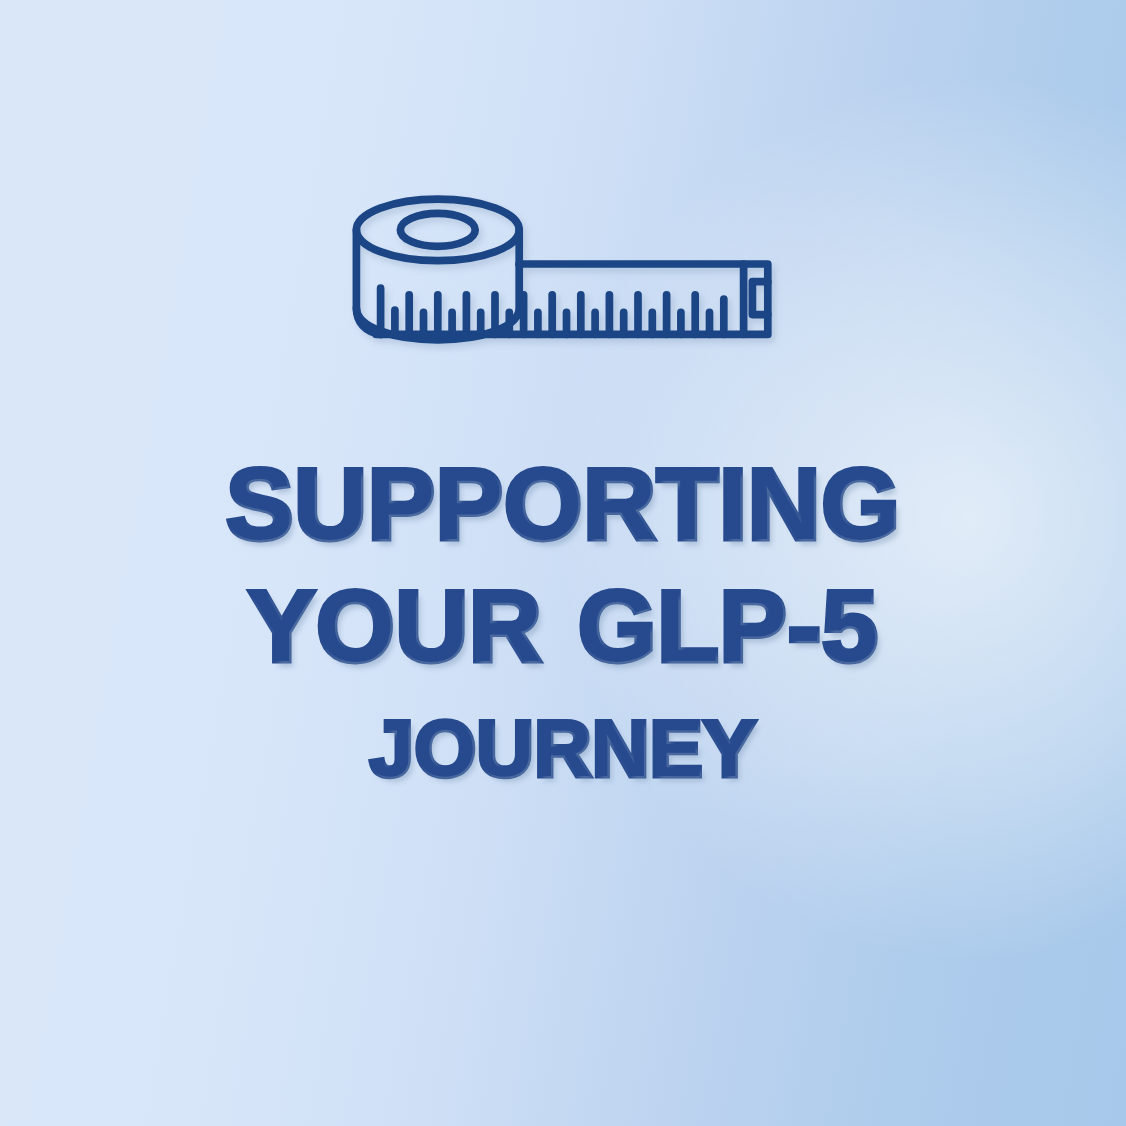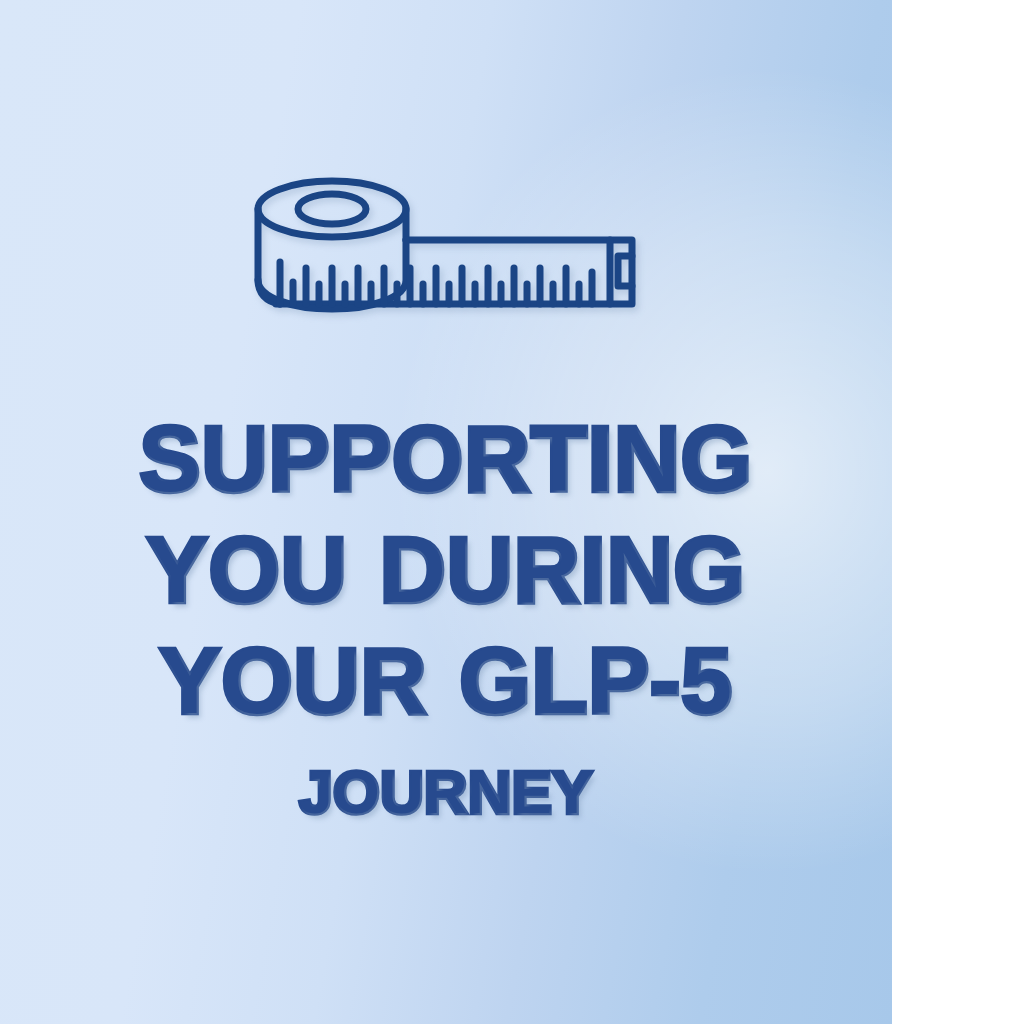--- a/index.html
+++ b/index.html
@@ -4,21 +4,21 @@
 <title>Supporting You During Your GLP-1 Journey</title>
 <style>
   html, body {
     margin: 0;
     padding: 0;
     background: #ffffff;
   }
 
   #poster {
     position: relative;
-    width: 892px;
+    width: 1024px;
     height: 1024px;
     overflow: hidden;
     font-family: "Liberation Sans", "DejaVu Sans", sans-serif;
     
     background:
       radial-gradient(ellipse 520px 560px at 86% 46%,
                       rgba(255,255,255,0.62) 0%,
                       rgba(255,255,255,0.30) 42%,
                       rgba(255,255,255,0.00) 72%),
       linear-gradient(100deg,
@@ -68,21 +68,21 @@
     text-shadow: 4px 5px 5px rgba(124,149,184,0.42);
     
     -webkit-text-stroke: 4.5px #274a8e;
     paint-order: stroke fill;
     transform: scaleX(1.0);
   }
 
   .hl-line.l1 { font-size: 92px; }
   .hl-line.l2 { font-size: 92px; }
   .hl-line.l3 { font-size: 92px; }
-  .hl-line.l4 { font-size: 60px; }
+  .hl-line.l4 { font-size: 72px; }
 </style>
 </head>
 <body>
 
 <div id="poster">
 
   <div id="tape-icon-wrap">
     <svg width="420" height="150" viewBox="0 0 420 150" fill="none" stroke="#1b4585" stroke-width="7" stroke-linecap="round" stroke-linejoin="round">
 
       <path d="M 170 68 L 396 68 L 396 132 L 40 132"></path>
@@ -125,18 +125,17 @@
         <path d="M 317 112 L 317 132"></path>
         <path d="M 330 96 L 330 132"></path>
         <path d="M 343 112 L 343 132"></path>
         <path d="M 356 100 L 356 132"></path>
       </g>
     </svg>
   </div>
 
   <div id="headline">
     <span class="hl-line l1">SUPPORTING</span>
-    <span class="hl-line l2">YOU DURING</span>
     <span class="hl-line l3">YOUR GLP-5</span>
     <span class="hl-line l4">JOURNEY</span>
   </div>
 
 </div>
 
 </body></html>

